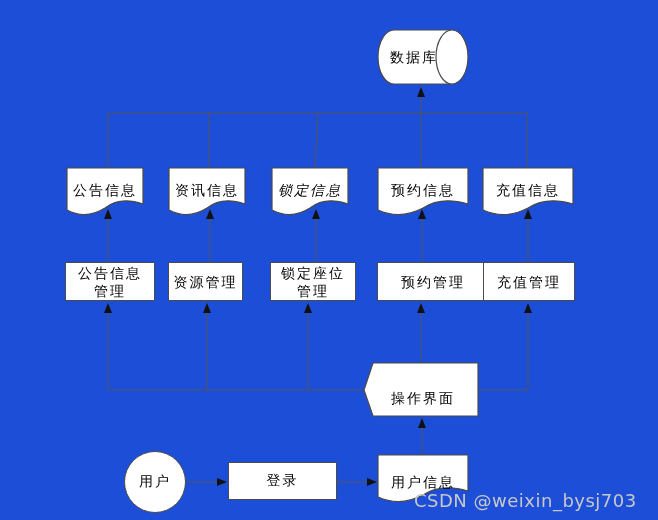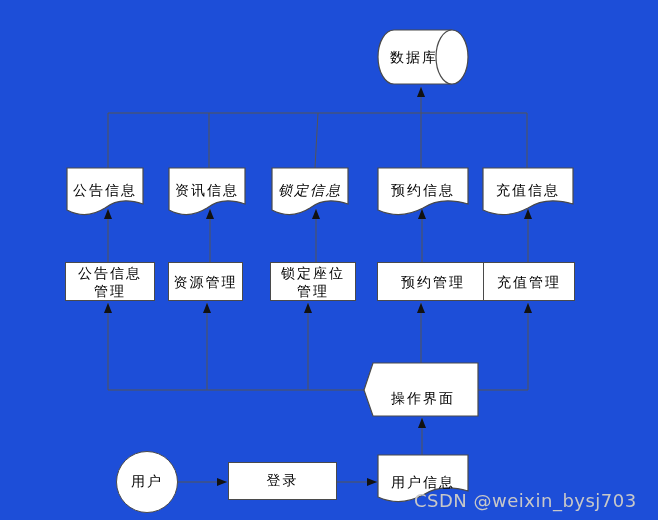--- a/index.html
+++ b/index.html
@@ -13,21 +13,21 @@
     line-height:28px;height:28px;white-space:nowrap;color:#000;
   }
   .mgr{
     position:absolute;top:262px;height:39px;box-sizing:border-box;
     border:1px solid #4a4a4a;background:#ffffff;
     display:flex;flex-direction:column;align-items:center;justify-content:center;
     font-size:14px;letter-spacing:2px;line-height:18px;white-space:nowrap;
   }
   .mgr span{display:block;}
   #user-circle{
-    position:absolute;left:116px;top:451px;width:62px;height:62px;box-sizing:border-box;
+    position:absolute;left:124px;top:451px;width:62px;height:62px;box-sizing:border-box;
     border:1px solid #4a4a4a;border-radius:50%;background:#fff;
     display:flex;align-items:center;justify-content:center;
     font-size:14px;letter-spacing:2px;
   }
   #login-box{
     position:absolute;left:228px;top:462px;width:109px;height:38px;box-sizing:border-box;
     border:1px solid #4a4a4a;background:#fff;
     display:flex;align-items:center;justify-content:center;
     font-size:14px;letter-spacing:2px;
   }

